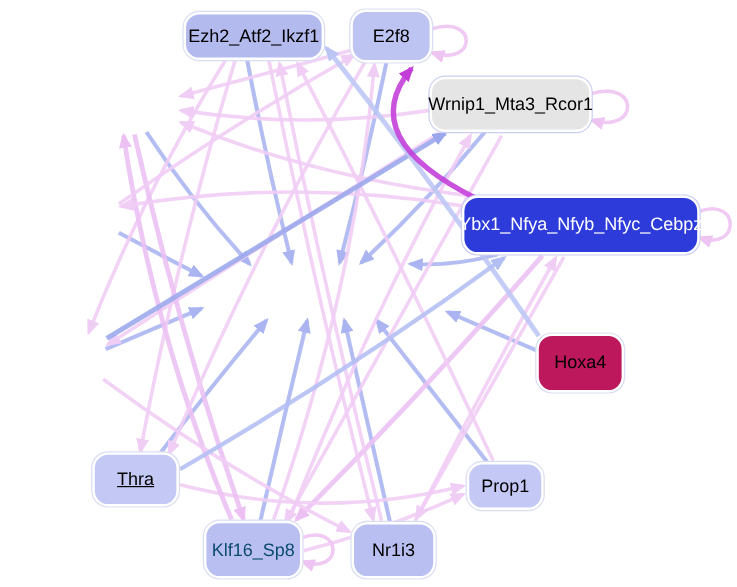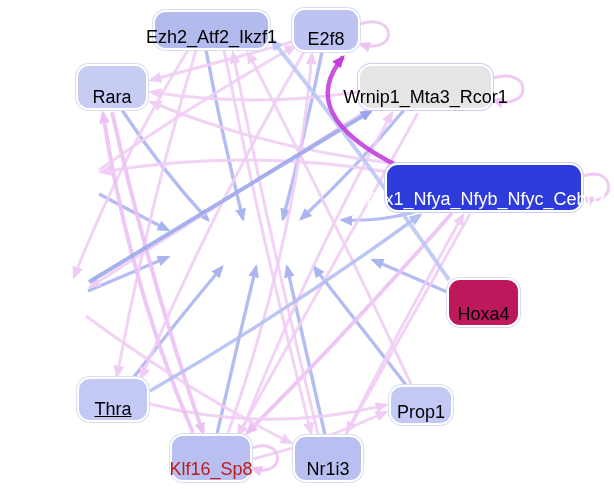--- a/index.html
+++ b/index.html
@@ -1,21 +1,21 @@
 <!DOCTYPE html>
 <html><head>
 <meta charset="utf-8">
 <style>
   html,body{margin:0;padding:0;background:#fff;}
   .canvas{position:relative;width:614px;height:489px;background:#fff;overflow:hidden;
           font-family:"Liberation Sans","DejaVu Sans",sans-serif;}
   .canvas svg{position:absolute;left:0;top:0;}
-  .node{position:absolute;display:flex;align-items:flex-end;justify-content:center;
+  .node{position:absolute;display:flex;align-items:center;justify-content:center;
         border:2px solid #ffffff;border-radius:13px;box-sizing:border-box;
-        font-size:18px;color:#000;white-space:nowrap;cursor:pointer;}
+        font-size:15px;color:#000;white-space:nowrap;cursor:pointer;}
   .node span{pointer-events:none;}
 </style>
 </head>
 <body>
 
 <div class="canvas" id="canvas" style="background: rgb(255, 255, 255);">
     <svg width="614" height="489" viewBox="0 0 614 489">
       <defs>
         <marker id="m0" viewBox="0 0 12 10" refX="9.5" refY="5" markerWidth="13" markerHeight="11" markerUnits="userSpaceOnUse" orient="auto">
           <path d="M0,0 L12,5 L0,10 z" fill="#aab4f0"></path>
@@ -85,37 +85,34 @@
       <path d="M 493,78 C 533,66 533,112 493,100" fill="none" stroke="#eec4f2" stroke-width="3" stroke-opacity="0.9" marker-end="url(#m7)"></path>
       <path d="M 583,176 C 617,164 617,210 583,198" fill="none" stroke="#eec4f2" stroke-width="3" stroke-opacity="0.9" marker-end="url(#m7)"></path>
       <path d="M 252,448 C 286,436 286,480 252,468" fill="none" stroke="#eec4f2" stroke-width="3" stroke-opacity="0.9" marker-end="url(#m7)"></path>
     </svg>
     <div class="node" style="left: 153px; top: 10px; width: 117px; height: 40px; background: rgb(179, 186, 238); color: rgb(0, 0, 0); box-shadow: rgb(217, 221, 241) 0px 0px 0px 1px;">
       <span>Ezh2_Atf2_Ikzf1</span>
     </div>
     <div class="node" style="left: 292px; top: 8px; width: 68px; height: 44px; background: rgb(190, 196, 242); color: rgb(0, 0, 0); box-shadow: rgb(217, 221, 241) 0px 0px 0px 1px;">
       <span>E2f8</span>
     </div>
-    <div class="node" style="left: 76px; top: 64px; width: 72px; height: 46px; background: rgb(199, 204, 245); color: rgb(0, 0, 0); box-shadow: rgb(217, 221, 241) 0px 0px 0px 1px;">
-      <span>Rara</span>
-    </div>
     <div class="node" style="left: 358px; top: 64px; width: 135px; height: 46px; background: #e5e5e5; color: rgb(0, 0, 0); box-shadow: rgb(201, 206, 242) 0px 0px 0px 1px;">
       <span>Wrnip1_Mta3_Rcor1</span>
     </div>
     <div class="node" style="left: 385px; top: 163px; width: 198px; height: 49px; background: rgb(44, 59, 217); color: rgb(255, 255, 255); box-shadow: rgb(201, 206, 242) 0px 0px 0px 1px;">
       <span>Ybx1_Nfya_Nfyb_Nfyc_Cebpz</span>
     </div>
     <div class="node" style="left: 447px; top: 278px; width: 73px; height: 49px; background: #be185d; color: rgb(0, 0, 0); box-shadow: rgb(217, 221, 241) 0px 0px 0px 1px;">
       <span>Hoxa4</span>
     </div>
     <div class="node" style="left: 77px; top: 377px; width: 72px; height: 45px; background: rgb(195, 201, 244); color: rgb(0, 0, 0); box-shadow: rgb(217, 221, 241) 0px 0px 0px 1px; text-decoration: underline;">
       <span>Thra</span>
     </div>
     <div class="node" style="left: 389px; top: 385px; width: 64px; height: 40px; background: rgb(195, 201, 244); color: rgb(0, 0, 0); box-shadow: rgb(217, 221, 241) 0px 0px 0px 1px;">
       <span>Prop1</span>
     </div>
-    <div class="node" style="left: 170px; top: 434px; width: 82px; height: 48px; background: rgb(185, 192, 241); color: #b91c1c; box-shadow: rgb(217, 221, 241) 0px 0px 0px 1px;">
+    <div class="node" style="left: 170px; top: 434px; width: 82px; height: 48px; background: rgb(185, 192, 241); color: #0c4a6e; box-shadow: rgb(217, 221, 241) 0px 0px 0px 1px;">
       <span>Klf16_Sp8</span>
     </div>
     <div class="node" style="left: 293px; top: 435px; width: 70px; height: 47px; background: rgb(185, 192, 241); color: rgb(0, 0, 0); box-shadow: rgb(217, 221, 241) 0px 0px 0px 1px;">
       <span>Nr1i3</span>
     </div>
   </div>
 
 </body></html>

